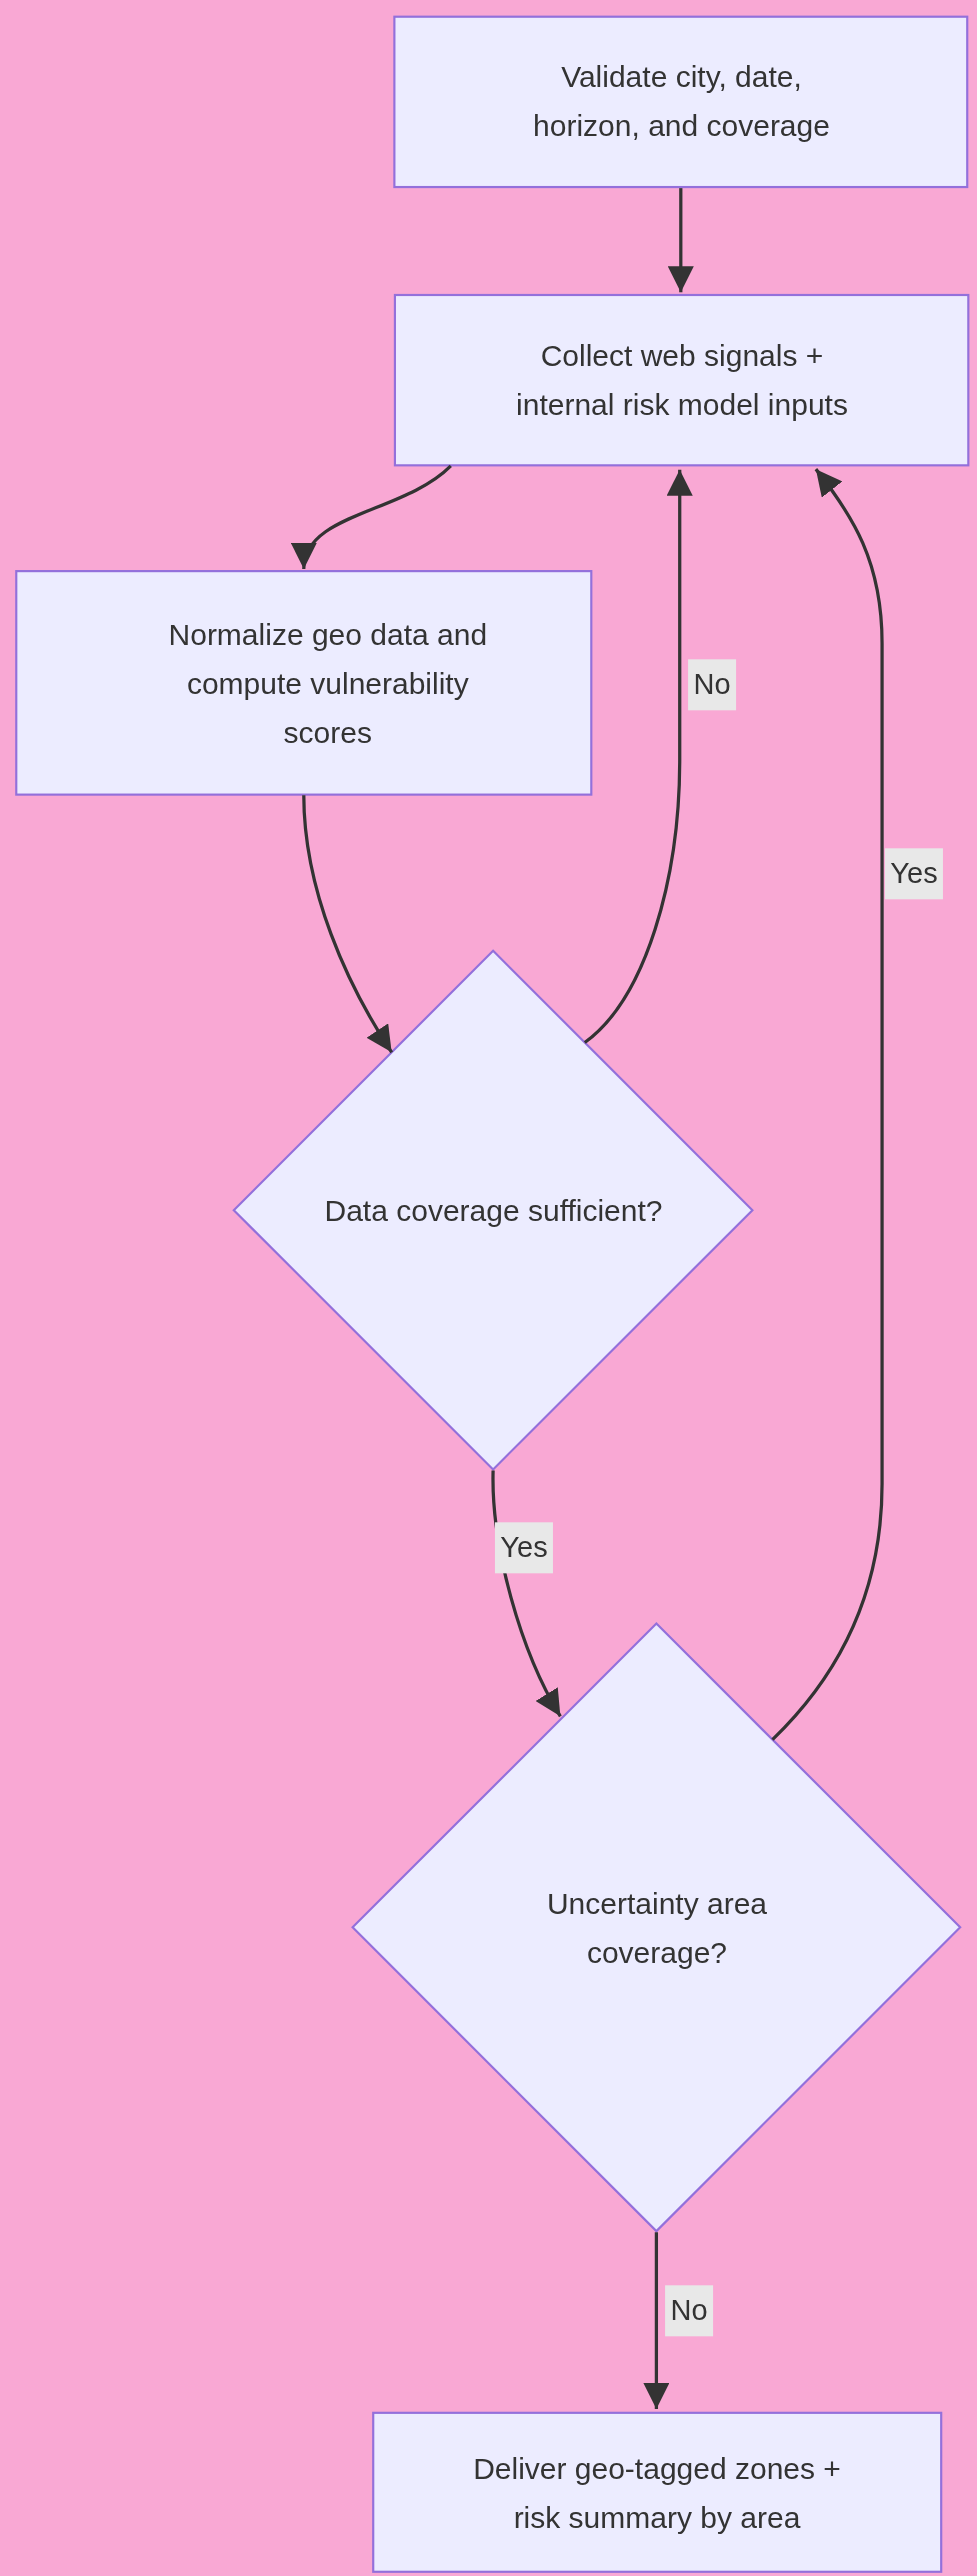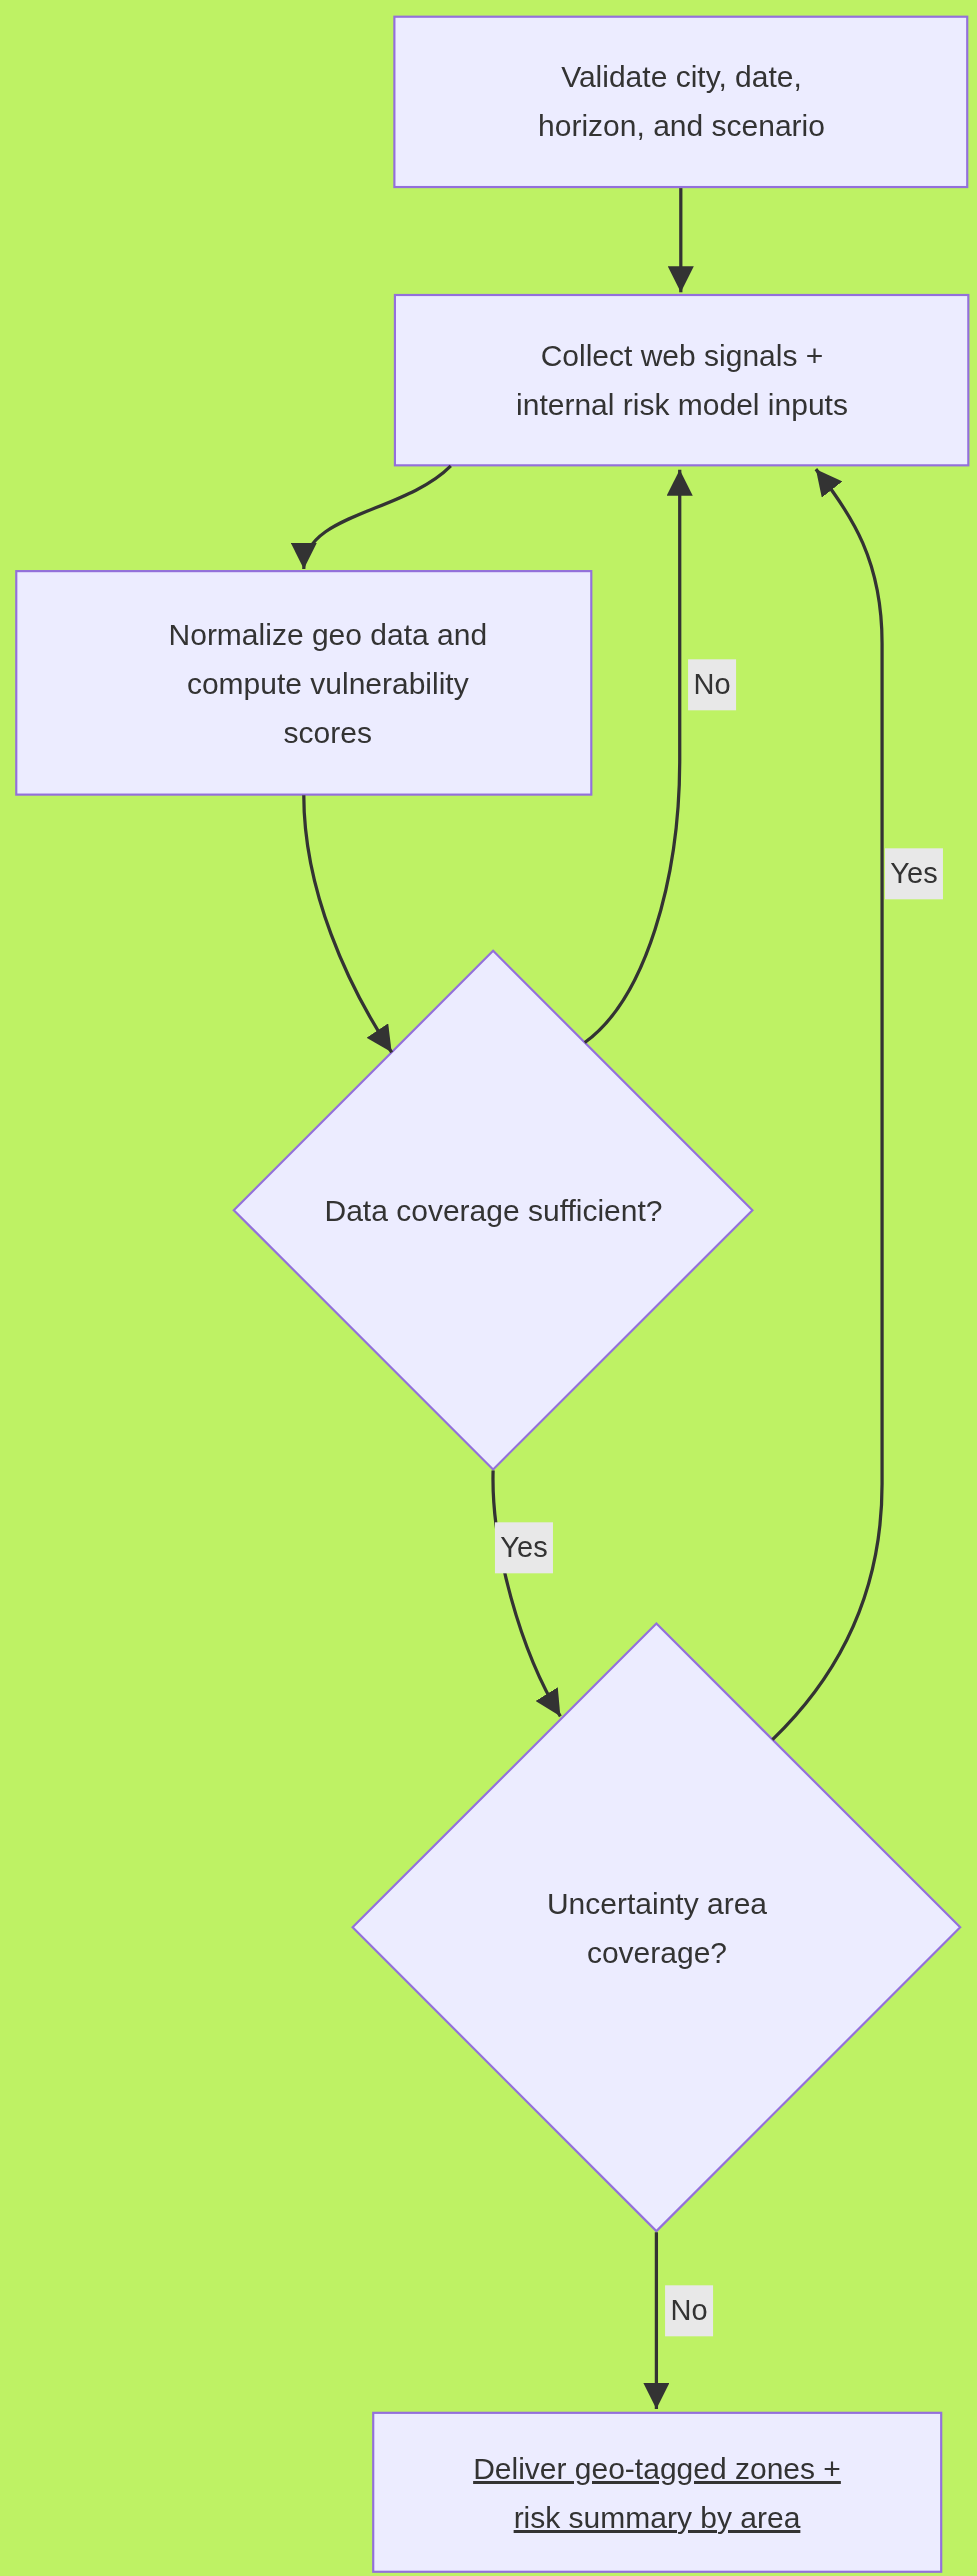--- a/index.html
+++ b/index.html
@@ -1,20 +1,20 @@
 <!DOCTYPE html>
 <html style="font-size:8.7px"><head>
 <meta charset="utf-8">
 <style>
   html, body { margin: 0; padding: 0; background: #ffffff; }
   .canvas {
     position: relative;
     width: 977px;
     height: 2576px;
-    background: #bef264;
+    background: #f9a8d4;
     font-family: "Liberation Sans", "DejaVu Sans", sans-serif;
     color: #333333;
   }
   .canvas > svg { position: absolute; left: 0; top: 0; }
   .node-label {
     position: absolute;
     display: flex;
     flex-direction: column;
     align-items: center;
     justify-content: center;
@@ -59,21 +59,21 @@
     <path d="M831,858 C745,945 560,945 560,1048" fill="none" stroke="#333333" stroke-width="6" marker-end="url(#arrowhead)"></path>
     <path d="M560,1465 C560,1640 640,1815 722,1939" fill="none" stroke="#333333" stroke-width="6" marker-end="url(#arrowhead)"></path>
     <path d="M1078,1921 C1190,1840 1253,1620 1253,1400 L1253,865" fill="none" stroke="#333333" stroke-width="6" marker-end="url(#arrowhead)"></path>
     <path d="M909,2710 C905,2850 960,3045 1033,3163" fill="none" stroke="#333333" stroke-width="6" marker-end="url(#arrowhead)"></path>
     <path d="M1424,3206 C1560,3075 1626,2915 1626,2735 L1626,1185 C1626,1035 1572,950 1504,864" fill="none" stroke="#333333" stroke-width="6" marker-end="url(#arrowhead)"></path>
     <path d="M1210,4114 L1210,4440" fill="none" stroke="#333333" stroke-width="6" marker-end="url(#arrowhead)"></path>
   </svg>
 
   <div class="node-label" style="left:395px; top:16.3px; width:573px; height:170px;">
     <div>Validate city, date,</div>
-    <div>horizon, and scenario</div>
+    <div>horizon, and coverage</div>
   </div>
 
   <div class="node-label" style="left:395px; top:295px; width:574px; height:170px;border-radius:14px;">
     <div>Collect web signals +</div>
     <div>internal risk model inputs</div>
   </div>
 
   <div class="node-label" style="left:16.3px; top:571px; width:575px; height:224px;margin-left:24px;">
     <div>Normalize geo data and</div>
     <div>compute vulnerability</div>
@@ -82,21 +82,21 @@
 
   <div class="node-label" style="left:234px; top:951px; width:519px; height:519px;">
     <div>Data coverage sufficient?</div>
   </div>
 
   <div class="node-label" style="left:353px; top:1624px; width:608px; height:608px;">
     <div>Uncertainty area</div>
     <div>coverage?</div>
   </div>
 
-  <div class="node-label" style="left:373px; top:2413px; width:568px; height:159px;text-decoration:underline;">
+  <div class="node-label" style="left:373px; top:2413px; width:568px; height:159px;">
     <div>Deliver geo-tagged zones +</div>
     <div>risk summary by area</div>
   </div>
 
   <div class="edge-label" style="left:676px; top:685px;">No</div>
   <div class="edge-label" style="left:488px; top:1548px;">Yes</div>
   <div class="edge-label" style="left:878px; top:874px;">Yes</div>
   <div class="edge-label" style="left:653px; top:2311px;">No</div>
 
 </div>

